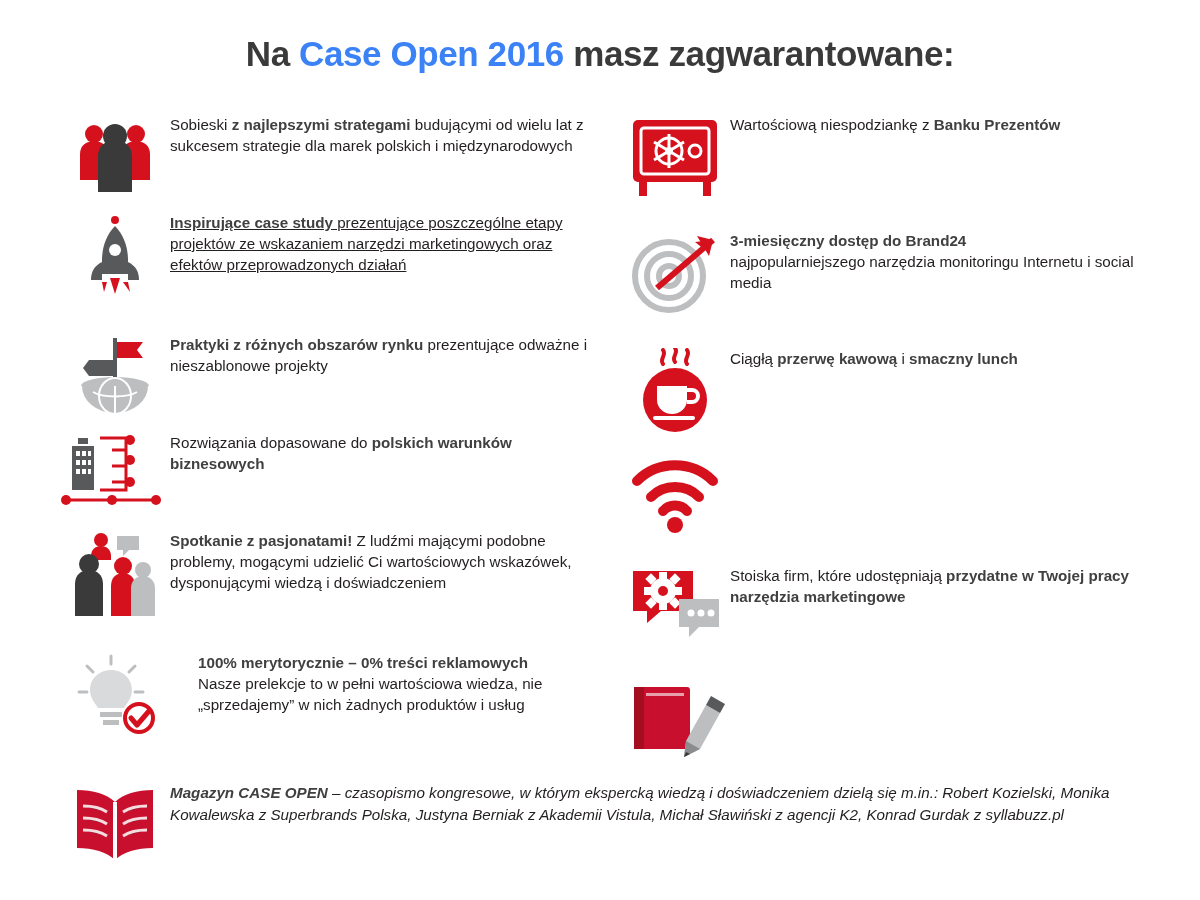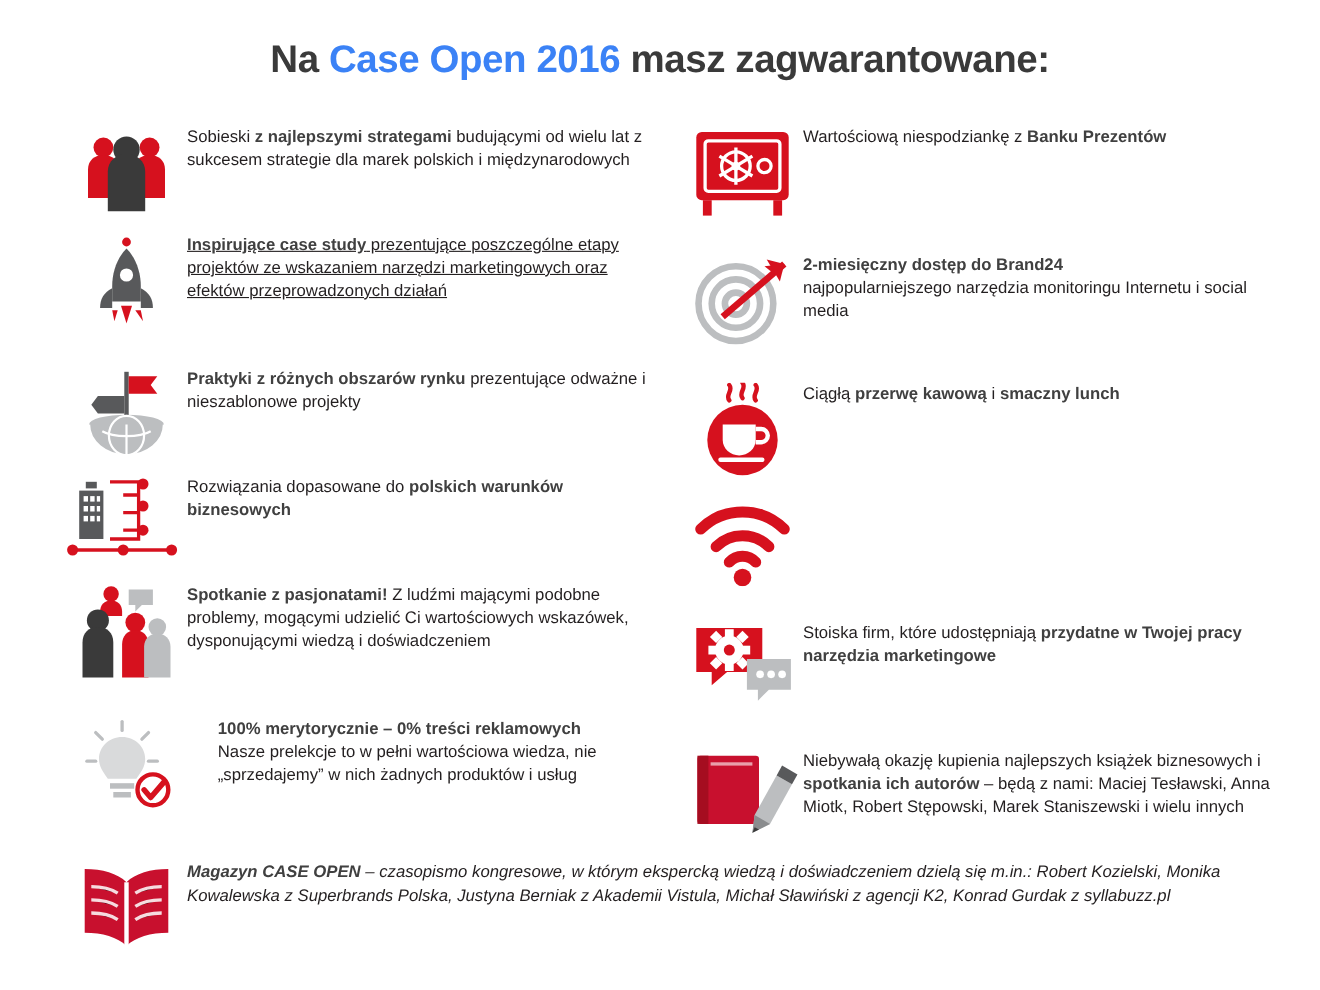--- a/index.html
+++ b/index.html
@@ -198,21 +198,21 @@
         <div class="icon-cell">
           <svg width="96" height="86" viewBox="0 0 96 86">
     <circle cx="42" cy="46" r="34" fill="none" stroke="#bcbec0" stroke-width="6"></circle>
     <circle cx="42" cy="46" r="22" fill="none" stroke="#bcbec0" stroke-width="6"></circle>
     <circle cx="42" cy="46" r="10" fill="none" stroke="#bcbec0" stroke-width="6"></circle>
     <line x1="30" y1="58" x2="86" y2="10" stroke="#d6111e" stroke-width="6"></line>
     <path d="M86 10l-18 2 10 8z" fill="#d6111e"></path>
     <path d="M70 6l16 4-4 16z" fill="#d6111e"></path>
   </svg>
         </div>
-        <div class="text-cell"><b>2-miesięczny dostęp do Brand24</b><br><span>najpopularniejszego narzędzia monitoringu Internetu i social media</span></div>
+        <div class="text-cell"><b>3-miesięczny dostęp do Brand24</b><br><span>najpopularniejszego narzędzia monitoringu Internetu i social media</span></div>
       </div>
       <div class="row" style="min-height: 105px;">
         <div class="icon-cell">
           <svg width="92" height="88" viewBox="0 0 92 88">
     <g stroke="#d6111e" stroke-width="4" fill="none" stroke-linecap="round">
       <path d="M34 16c-4-5 4-9 0-14"></path>
               <path d="M46 14c-4-5 4-9 0-14"></path>
               <path d="M58 16c-4-5 4-9 0-14"></path>
     </g>
     <circle cx="46" cy="52" r="32" fill="#d6111e"></circle>
@@ -266,21 +266,20 @@
           <svg width="102" height="92" viewBox="0 0 102 92">
     <rect x="10" y="6" width="56" height="62" rx="3" fill="#c8102e"></rect>
     <rect x="10" y="6" width="10" height="62" fill="#a50d20"></rect>
     <rect x="22" y="12" width="38" height="3" fill="#fff" opacity="0.6"></rect>
     <path d="M62 60l20-36 14 8-20 36-16 8z" fill="#bcbec0"></path>
     <path d="M62 60l-2 16 16-8z" fill="#8a8c8e"></path>
     <path d="M60 76l6-3-4-2z" fill="#3a3a3a"></path>
     <path d="M82 24l14 8 5-9-14-8z" fill="#58595b"></path>
   </svg>
         </div>
-        <div class="text-cell"><span>Niebywałą okazję kupienia najlepszych książek biznesowych i </span><b>spotkania ich autorów</b><span> – będą z nami: Maciej Tesławski, Anna Miotk, Robert Stępowski, Marek Staniszewski i wielu innych</span></div>
       </div>
     </div>
 
   <div class="wide-row" id="bottom-row">
       <div class="icon-cell">
         <svg width="96" height="86" viewBox="0 0 96 86">
     <path d="M48 20c-8-8-22-12-38-12v58c16 0 30 4 38 12z" fill="#c8102e"></path>
     <path d="M48 20c8-8 22-12 38-12v58c-16 0-30 4-38 12z" fill="#c8102e"></path>
     <path d="M48 20v58" stroke="#fff" stroke-width="4"></path>
     <g stroke="#fff" stroke-width="3" opacity="0.85">

